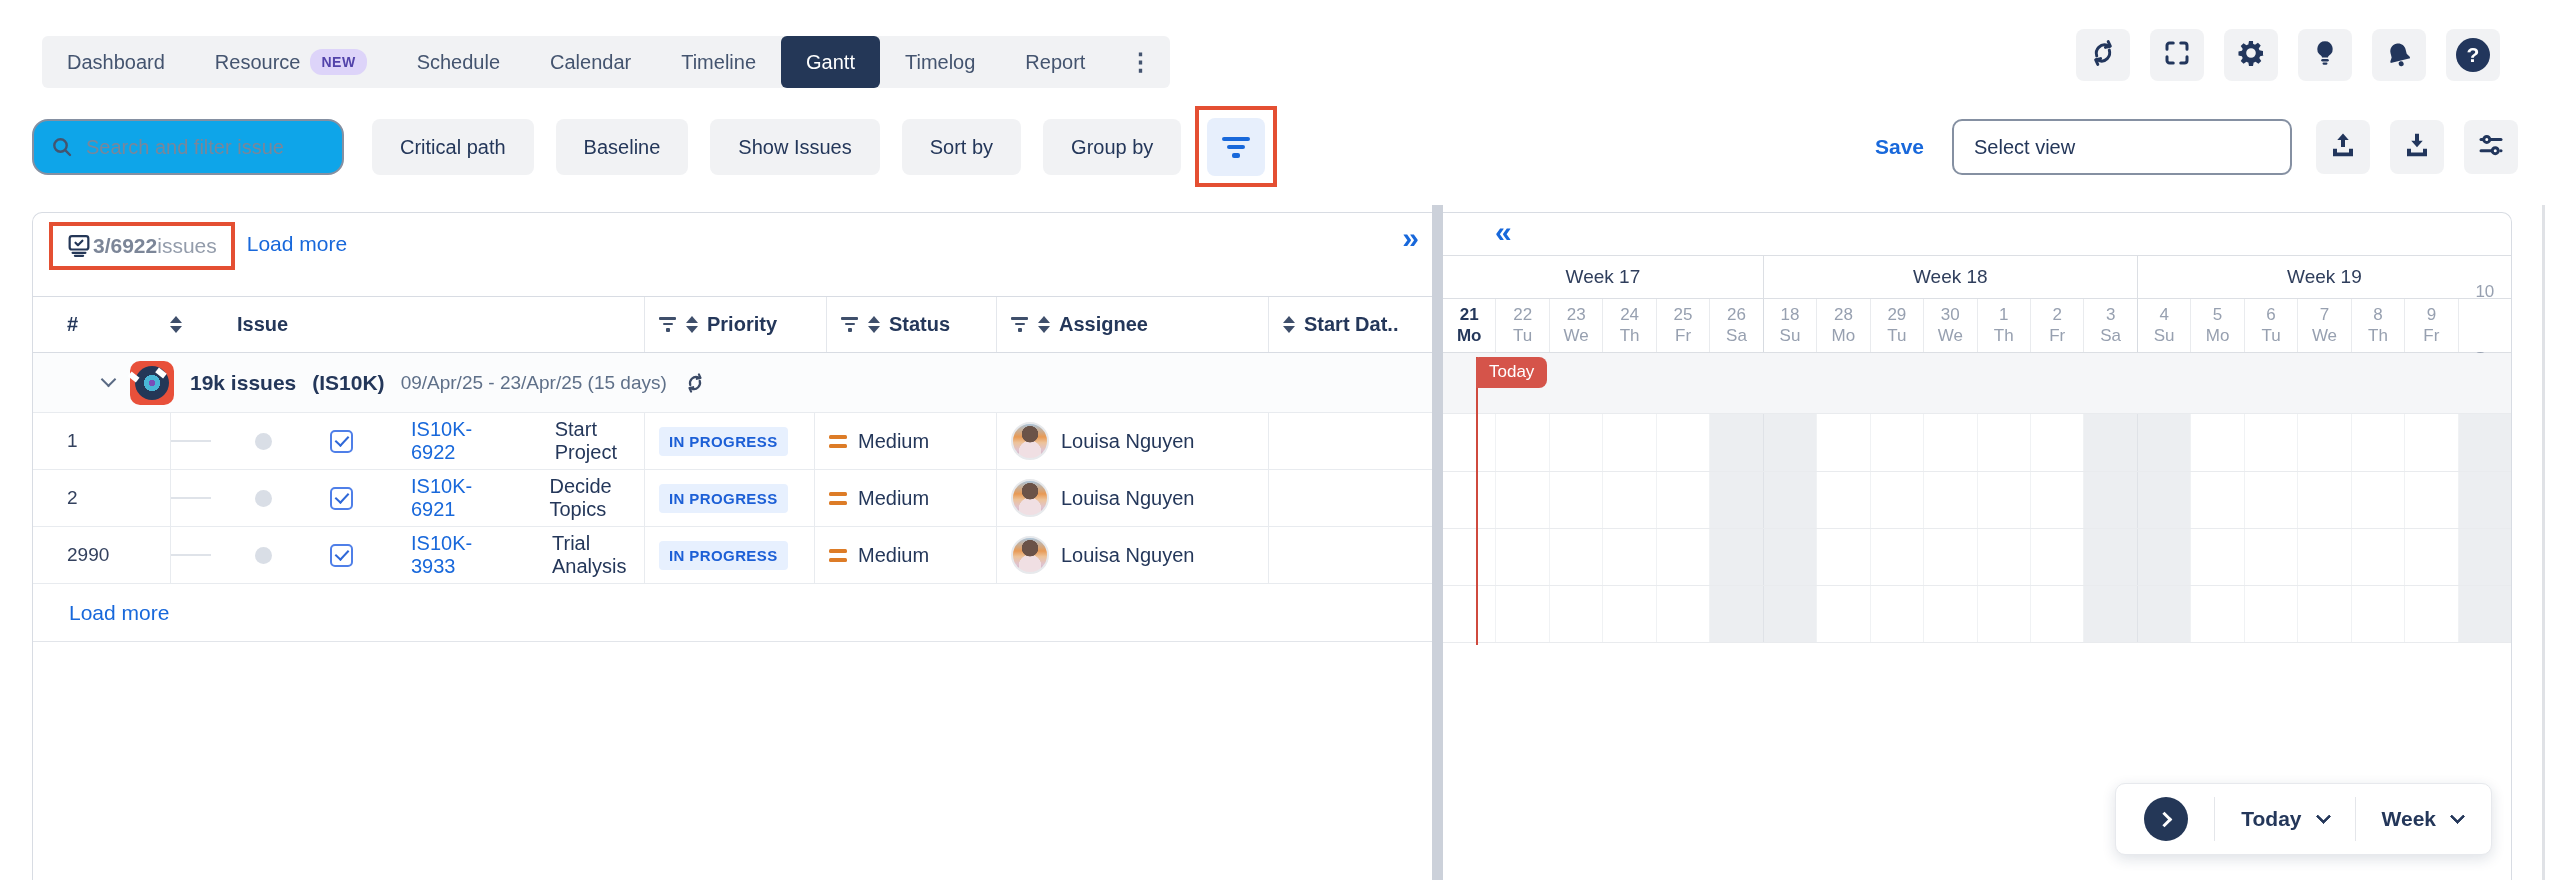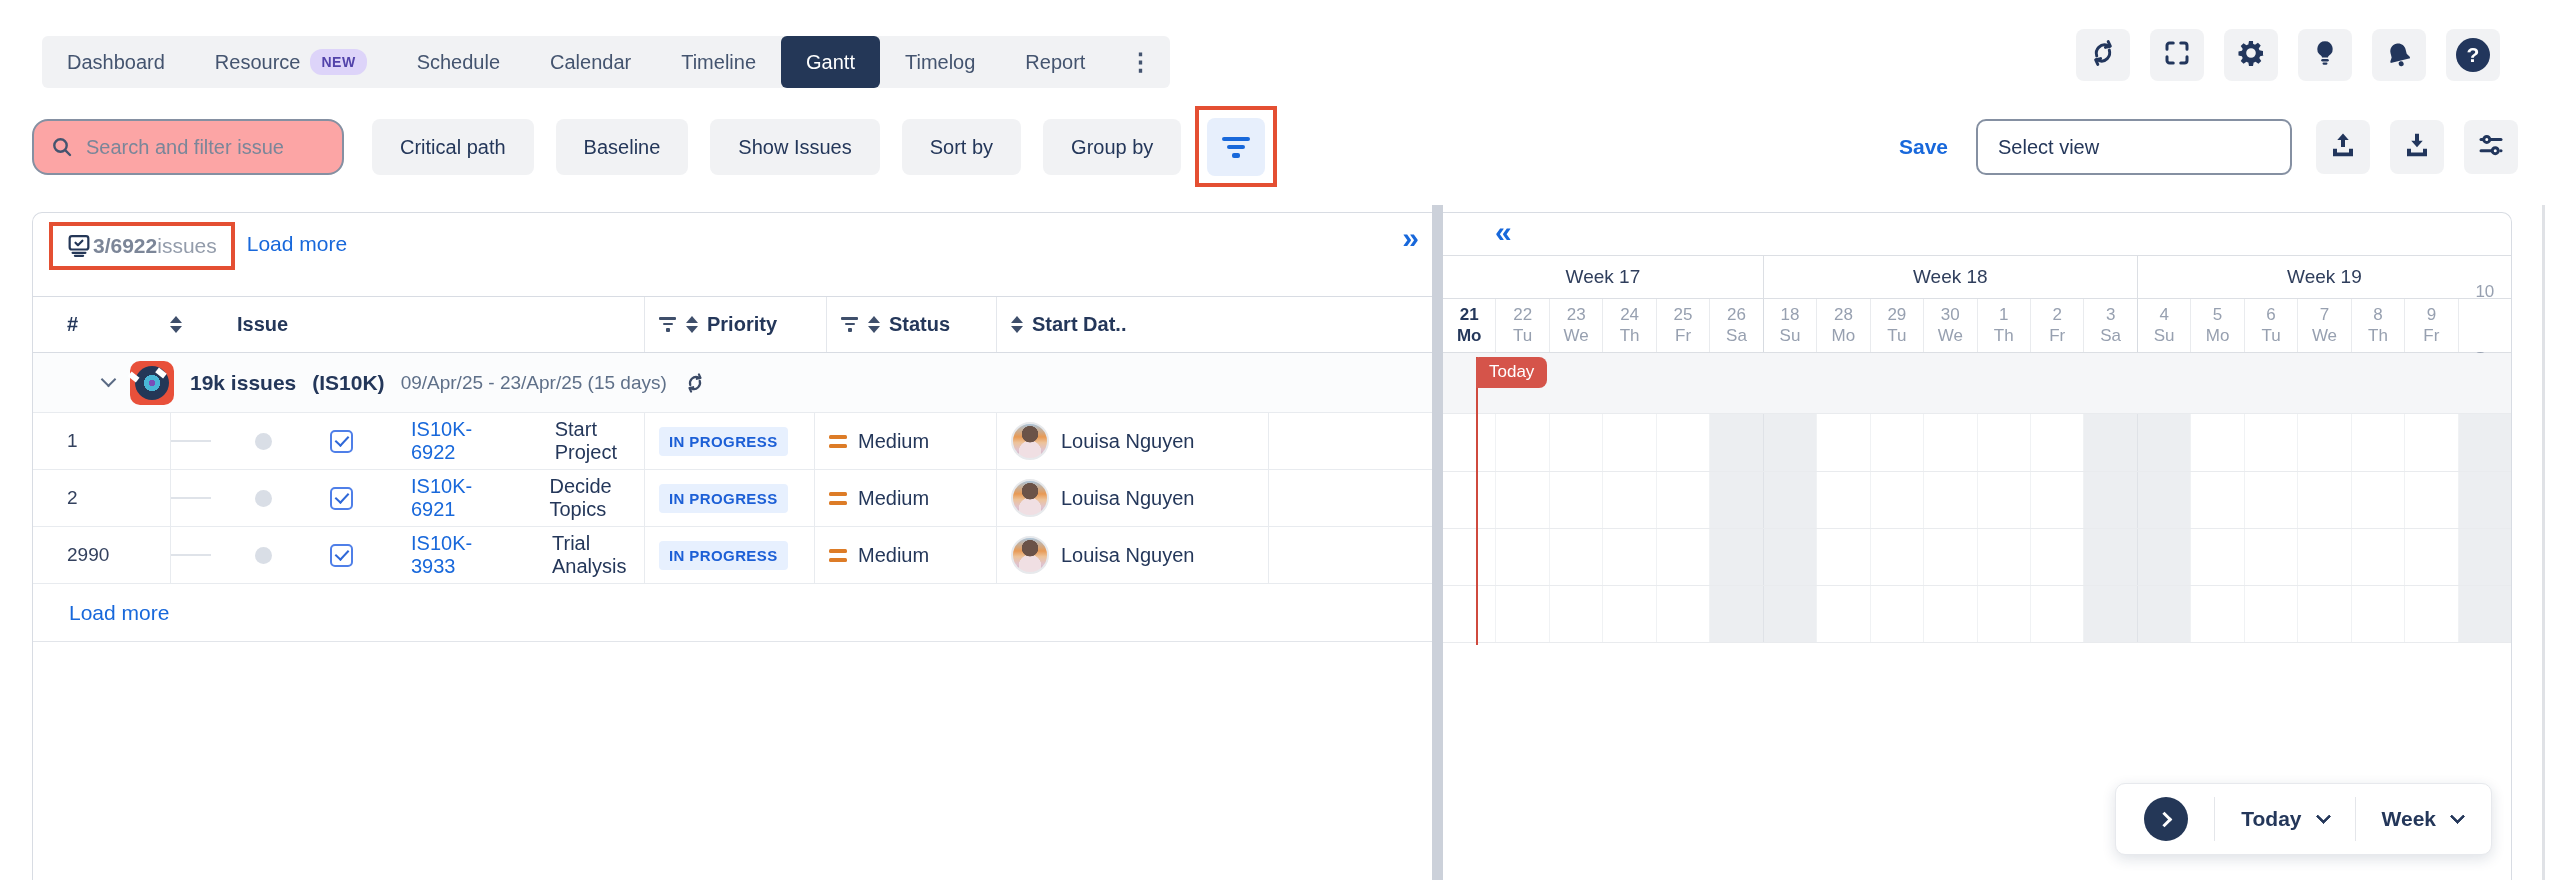--- a/index.html
+++ b/index.html
@@ -12,34 +12,34 @@
   .nav-item.active { background:#243757; color:#fff; border-radius:6px; }
   .nav-item.kebab { font-size:24px; font-weight:700; padding:0 18px; color:#44546f; }
   .badge-new { background:#ddd4f9; color:#5243aa; font-size:14px; font-weight:700; padding:5px 11px; border-radius:12px; margin-left:10px; letter-spacing:.5px; }
 
   .icon-cluster { position:absolute; top:29px; right:50px; display:flex; gap:20px; }
   .icon-btn { width:54px; height:52px; background:#f1f2f4; border-radius:8px; display:flex; align-items:center; justify-content:center; cursor:pointer; }
   .help-circle { width:34px; height:34px; border-radius:50%; background:#22365c; color:#fff; font-size:21px; font-weight:700; display:flex; align-items:center; justify-content:center; }
 
   
   .toolbar { position:absolute; top:118px; left:32px; right:32px; height:58px; display:flex; align-items:center; }
-  .search-box { width:312px; height:56px; border:2px solid #8590a2; border-radius:16px; display:flex; align-items:center; padding:0 16px; gap:12px; background:#fca5a5; }
+  .search-box { width:312px; height:56px; border:2px solid #8590a2; border-radius:16px; display:flex; align-items:center; padding:0 16px; gap:12px; background:#0ea5e9; }
   .search-box input { border:none; outline:none; font-size:20px; color:#24375a; width:100%; font-family:inherit; background:transparent; }
   .search-box input::placeholder { color:#7a8699; }
   .tb-btn { height:56px; background:#f1f2f4; border:none; border-radius:8px; padding:0 28px; font-size:20px; font-weight:500; color:#24375a; margin-left:22px; display:flex; align-items:center; cursor:pointer; font-family:inherit; white-space:nowrap; }
   .filter-btn { width:58px; height:58px; background:#e7effc; border-radius:8px; margin-left:26px; position:relative; display:flex; align-items:center; justify-content:center; cursor:pointer; }
   .funnel-blue { display:flex; flex-direction:column; align-items:center; gap:4px; }
   .funnel-blue i { display:block; background:#1868db; border-radius:2px; height:4px; }
   .funnel-blue i:nth-child(1){ width:28px; } .funnel-blue i:nth-child(2){ width:18px; } .funnel-blue i:nth-child(3){ width:8px; height:5px; }
   .annotation { position:absolute; border:4px solid #e44f32; pointer-events:none; }
   .filter-btn .annotation { inset:-12px -12px -11px -12px; }
 
   .toolbar-right { margin-left:auto; display:flex; align-items:center; }
   .save-link { color:#1868db; font-weight:700; font-size:21px; margin-right:28px; cursor:pointer; }
-  .select-view { width:316px; height:56px; border:2px solid #8590a2; border-radius:10px; display:flex; align-items:center; padding:0 20px; font-size:20px; color:#24375a; margin-right:24px; background:#fff; cursor:pointer; }
+  .select-view { width:340px; height:56px; border:2px solid #8590a2; border-radius:10px; display:flex; align-items:center; padding:0 20px; font-size:20px; color:#24375a; margin-right:24px; background:#fff; cursor:pointer; }
   .io-btn { width:54px; height:54px; background:#f1f2f4; border-radius:8px; display:flex; align-items:center; justify-content:center; margin-left:20px; cursor:pointer; }
 
   
   .left-panel { position:absolute; left:32px; top:212px; width:1400px; bottom:0; border-top:1px solid #d8dce3; border-left:1px solid #d8dce3; border-top-left-radius:10px; background:#fff; }
   .splitter { position:absolute; left:1432px; top:205px; width:11px; bottom:0; background:#ccd1da; cursor:col-resize; }
   .gantt-panel { position:absolute; left:1443px; top:212px; width:1069px; bottom:0; border-top:1px solid #d8dce3; border-right:1px solid #d8dce3; border-top-right-radius:10px; background:#fff; }
   .page-scrollbar { position:absolute; right:5px; top:205px; bottom:0; width:3px; background:#e0e2e6; }
 
   
   .panel-strip { height:83px; position:relative; display:flex; align-items:flex-start; padding:9px 0 0 16px; }
@@ -286,20 +286,32 @@
           <i></i>
           <i></i>
           <i></i>
         </span>
       <span class="sort">
           <i class="up"></i>
           <i class="dn"></i>
         </span>
       <span>Status</span>
     </div>
+    <div class="cell c-assignee">
+      <span class="funnel-sm">
+          <i></i>
+          <i></i>
+          <i></i>
+        </span>
+      <span class="sort">
+          <i class="up"></i>
+          <i class="dn"></i>
+        </span>
+      <span>Assignee</span>
+    </div>
     <div class="cell c-start">
       <span class="sort">
           <i class="up"></i>
           <i class="dn"></i>
         </span>
       <span>Start Dat..</span>
     </div>
   </div>
 
   <div class="group-row">

